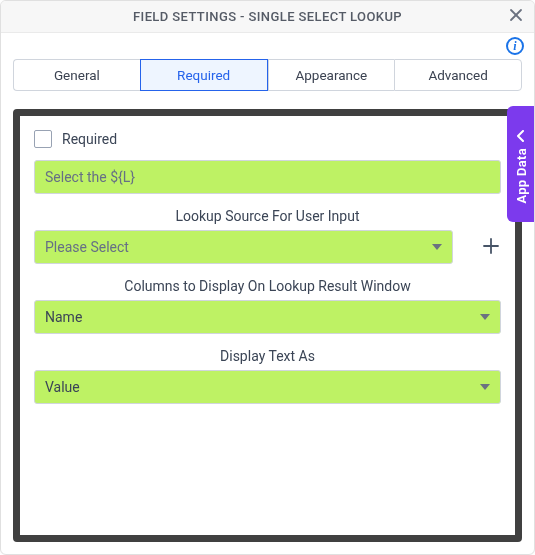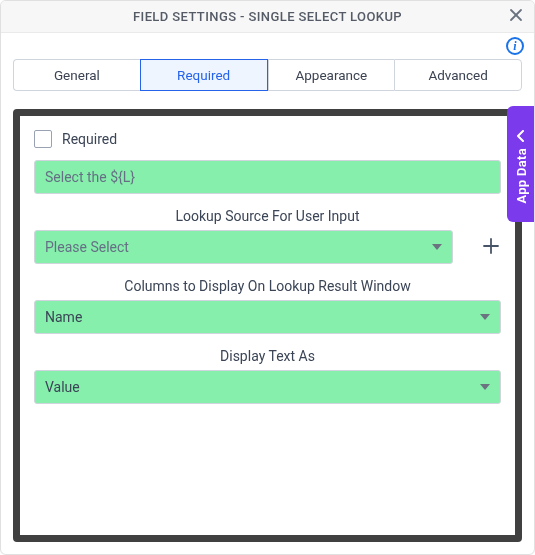--- a/index.html
+++ b/index.html
@@ -118,21 +118,21 @@
     border: 1.5px solid #98a2b3;
     border-radius: 2px;
     background: #fff;
     cursor: pointer;
   }
   .text-input, .select {
     width: 100%;
     height: 34px;
     border: 1px solid #d0d5dd;
     border-radius: 3px;
-    background: #86efac;
+    background: #bef264;
     font-size: 14px;
     color: #667085;
     padding: 0 10px;
     display: flex;
     align-items: center;
     justify-content: space-between;
     cursor: text;
   }
   .select { cursor: pointer; color: #3b4556; }
   .select.placeholder { color: #667085; }

